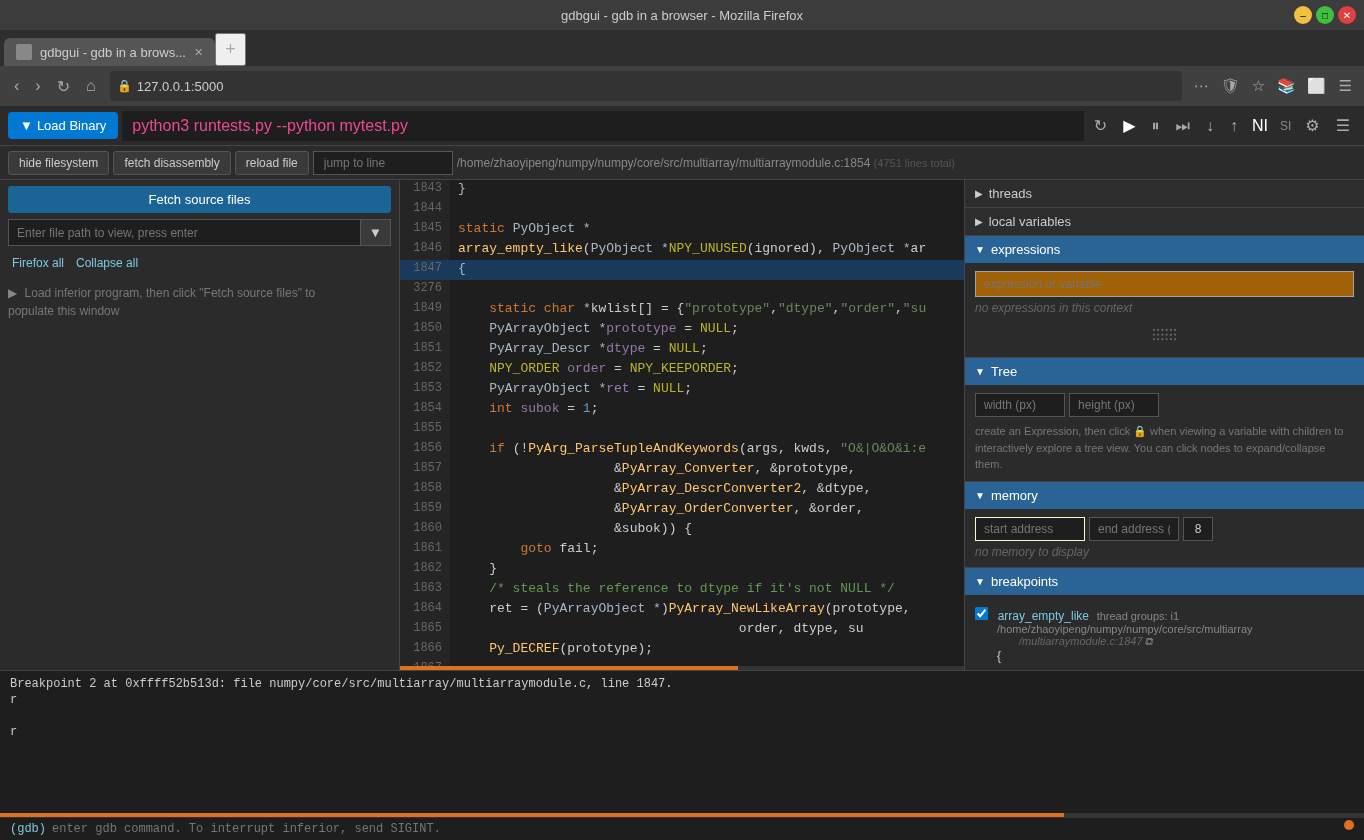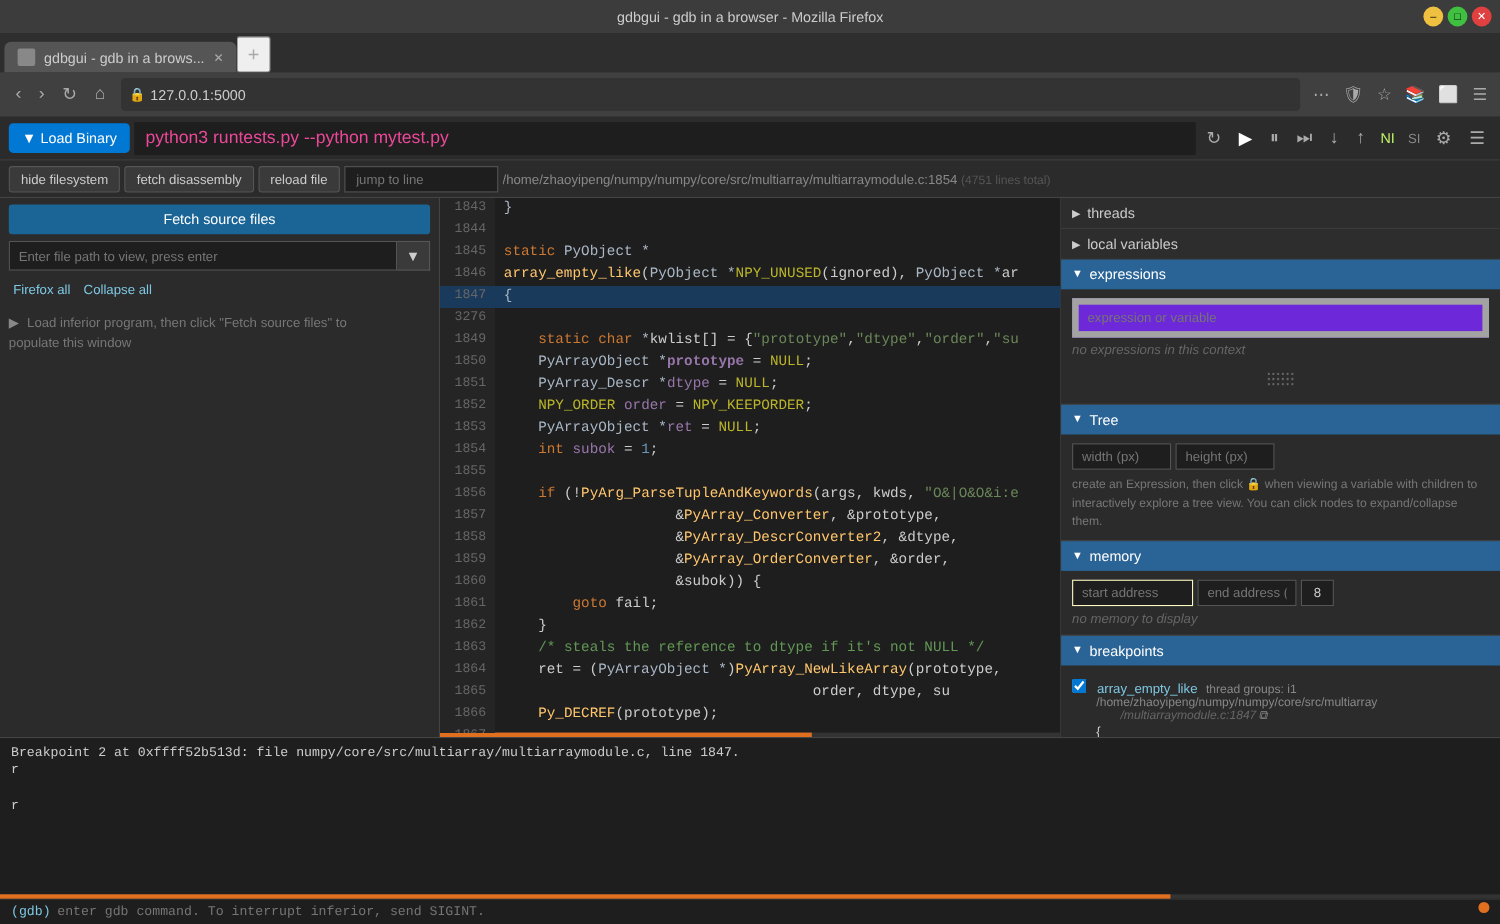--- a/index.html
+++ b/index.html
@@ -77,21 +77,21 @@
 
     
     .right-panel { width: 400px; min-width: 400px; background: #2b2b2b; display: flex; flex-direction: column; overflow-y: auto; border-left: 1px solid #444; }
     .panel-section { border-bottom: 1px solid #444; }
     .panel-header { display: flex; align-items: center; padding: 6px 10px; cursor: pointer; background: #333; color: #ccc; font-size: 13px; }
     .panel-header.active { background: #2a6496; color: white; }
     .panel-arrow { margin-right: 6px; font-size: 10px; }
     .panel-content { padding: 8px 10px; }
 
     
-    .expr-input { width: 100%; background: #6d28d9; border: 6px solid #a3a3a3; color: #ccc; padding: 5px 8px; font-size: 12px; outline: none; }
+    .expr-input { width: 100%; background: #a16207; border: 1px solid #a3a3a3; color: #ccc; padding: 5px 8px; font-size: 12px; outline: none; }
     .expr-hint { color: #666; font-size: 12px; padding: 4px 0; font-style: italic; }
     .expr-dots { color: #666; font-size: 16px; text-align: center; padding: 4px; }
 
     
     .tree-inputs { display: flex; gap: 4px; margin-bottom: 6px; }
     .tree-input { background: #1e1e1e; border: 1px solid #555; color: #ccc; padding: 4px 8px; font-size: 12px; width: 90px; outline: none; }
     .tree-hint { color: #777; font-size: 11px; line-height: 1.5; }
 
     
     .memory-inputs { display: flex; align-items: center; gap: 4px; }
@@ -171,21 +171,21 @@
     <span>▼</span>
     <span>Load Binary</span>
   </button>
   <input class="binary-input" value="python3 runtests.py --python mytest.py" style="">
   <button class="ctrl-btn">↻</button>
   <button class="ctrl-btn active">▶</button>
   <button class="ctrl-btn">⏸</button>
   <button class="ctrl-btn">⏭</button>
   <button class="ctrl-btn">↓</button>
   <button class="ctrl-btn">↑</button>
-  <span style="color:#bef264;font-size:13px;padding:0 4px;">NI</span>
+  <span style="color:#ffffff;font-size:16px;padding:0 4px;">NI</span>
   <span style="color:#888;font-size:12px;padding:0 4px;">SI</span>
   <button class="ctrl-btn">⚙</button>
   <button class="ctrl-btn">☰</button>
 </div>
 
 <div class="secondary-toolbar">
   <button class="sec-btn">hide filesystem</button>
   <button class="sec-btn">fetch disassembly</button>
   <button class="sec-btn">reload file</button>
   <input class="jump-input" placeholder="jump to line" style="">
@@ -239,21 +239,21 @@
       <div class="code-line">
         <span class="line-num">3276</span>
         <span class="line-content"> </span>
       </div>
       <div class="code-line">
         <span class="line-num">1849</span>
         <span class="line-content">    <span class="kw">static</span> <span class="kw">char</span> <span class="op">*</span>kwlist[] = {<span class="str">"prototype"</span>,<span class="str">"dtype"</span>,<span class="str">"order"</span>,<span class="str">"su</span></span>
       </div>
       <div class="code-line">
         <span class="line-num">1850</span>
-        <span class="line-content">    <span style="color:#a9b7c6;">PyArrayObject</span> <span class="op">*</span><span style="color:#9876aa;font-weight:bold;">prototype</span> = <span class="macro">NULL</span>;</span>
+        <span class="line-content">    <span style="color:#a9b7c6;">PyArrayObject</span> <span class="op">*</span><span style="color:#9876aa;">prototype</span> = <span class="macro">NULL</span>;</span>
       </div>
       <div class="code-line">
         <span class="line-num">1851</span>
         <span class="line-content">    <span style="color:#a9b7c6;">PyArray_Descr</span> <span class="op">*</span><span style="color:#9876aa;">dtype</span> = <span class="macro">NULL</span>;</span>
       </div>
       <div class="code-line">
         <span class="line-num">1852</span>
         <span class="line-content">    <span class="macro">NPY_ORDER</span> <span style="color:#9876aa;">order</span> = <span class="macro">NPY_KEEPORDER</span>;</span>
       </div>
       <div class="code-line">

